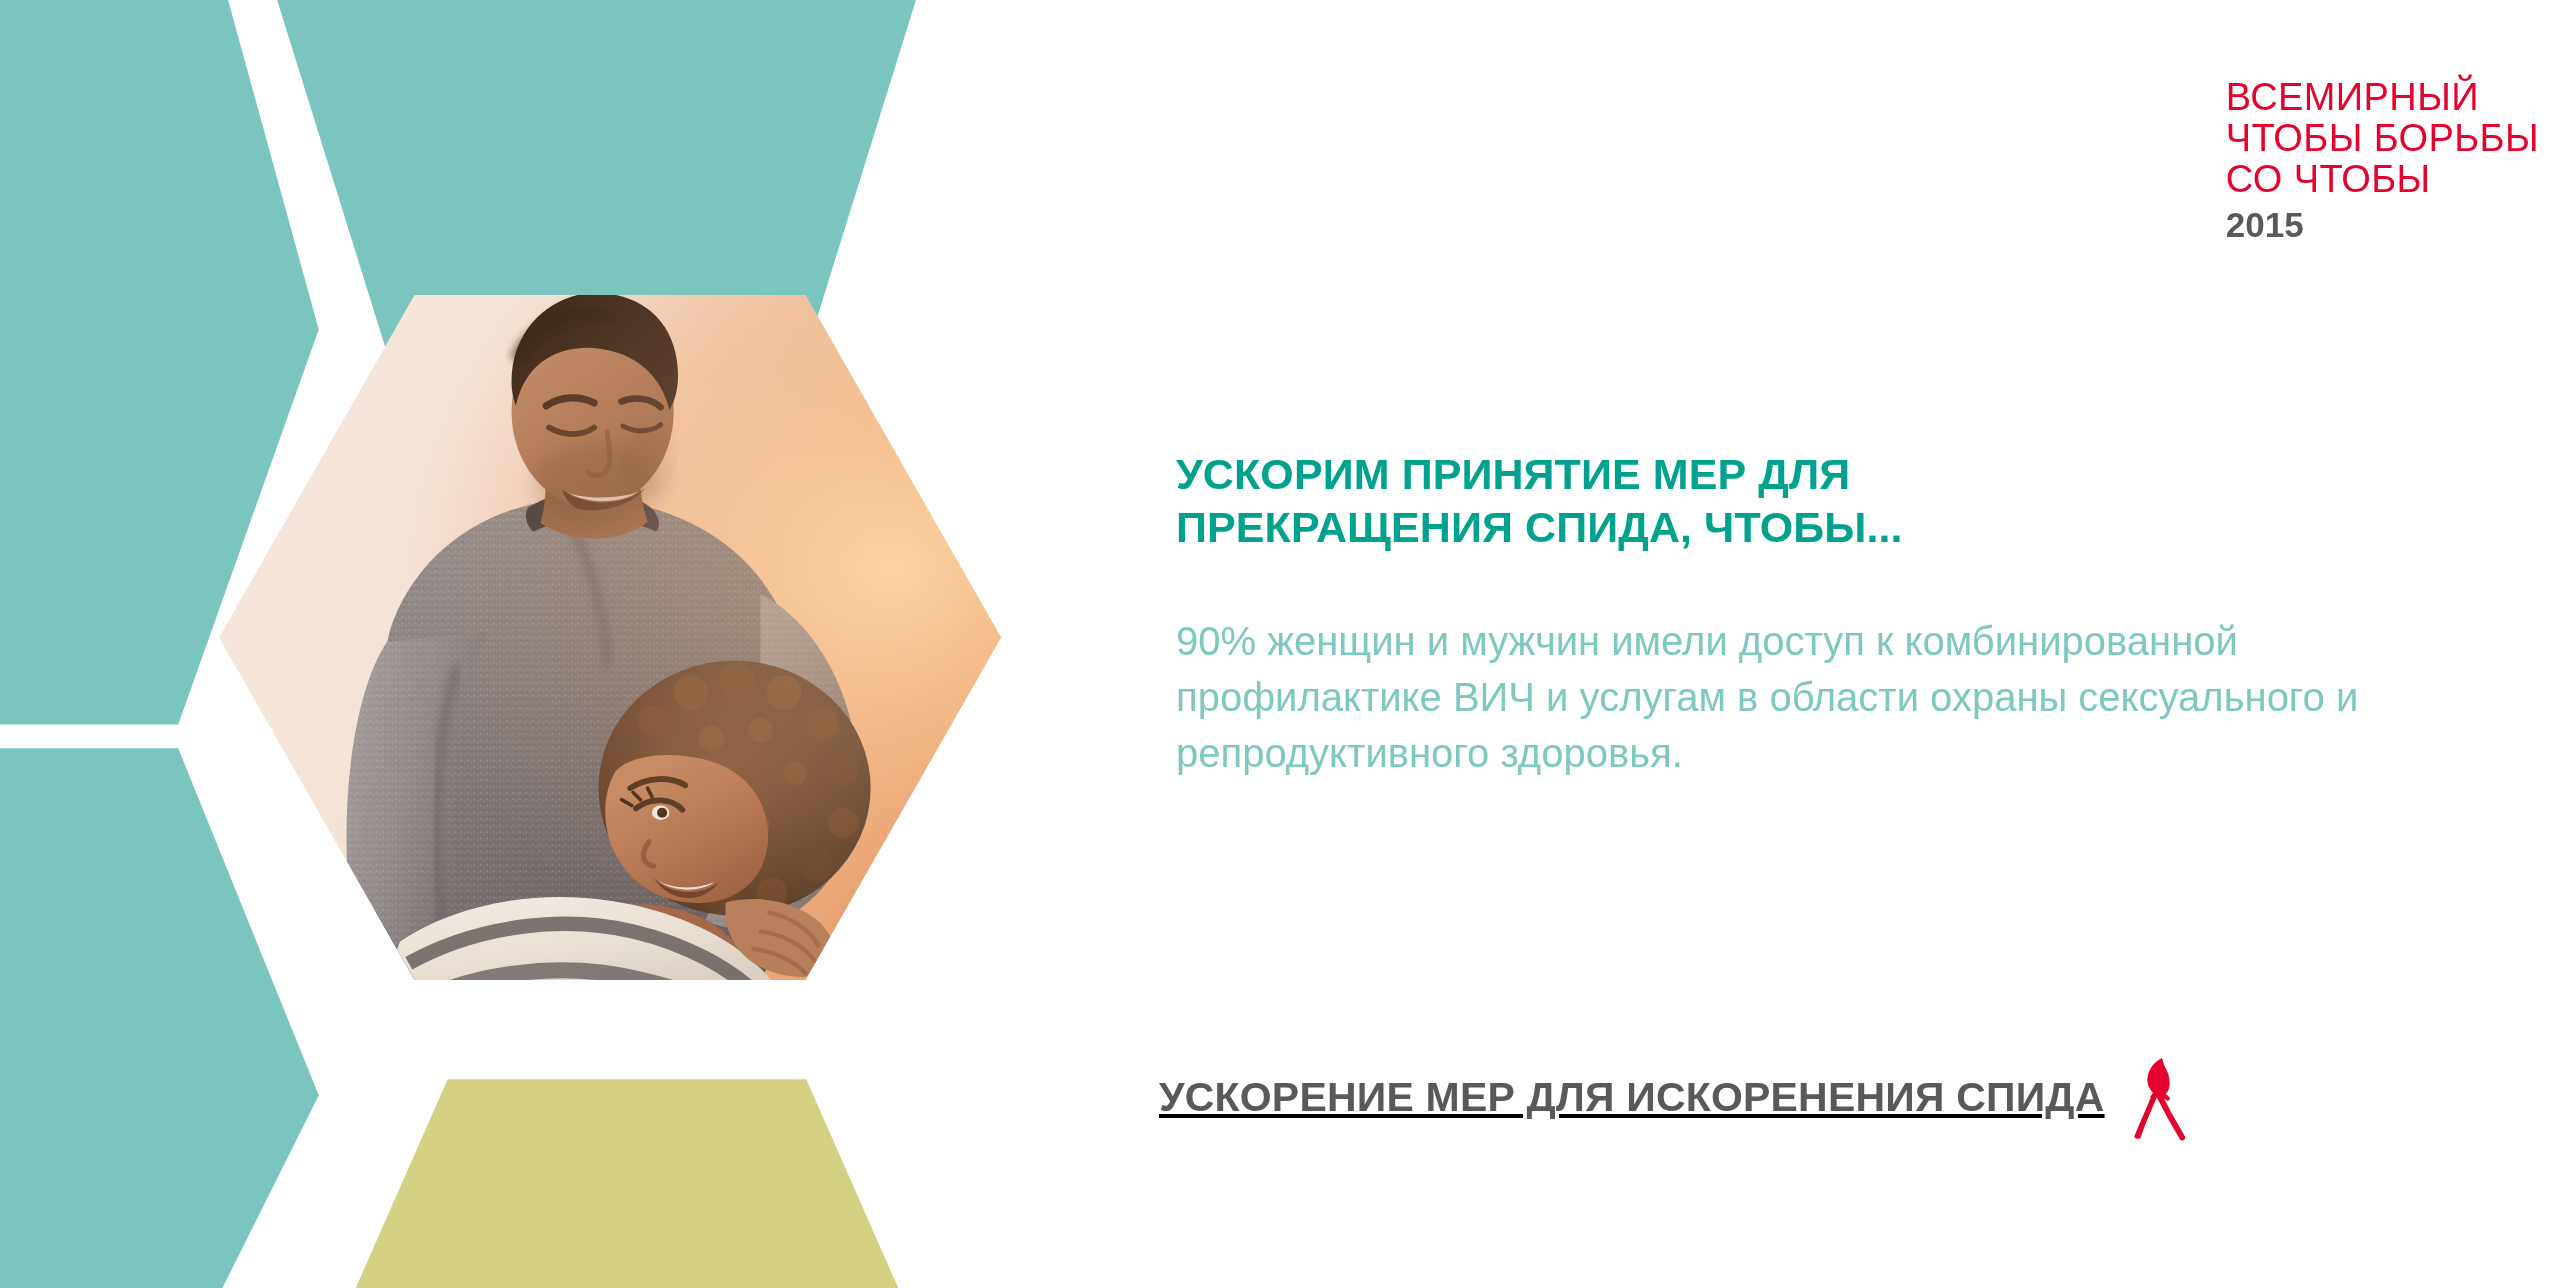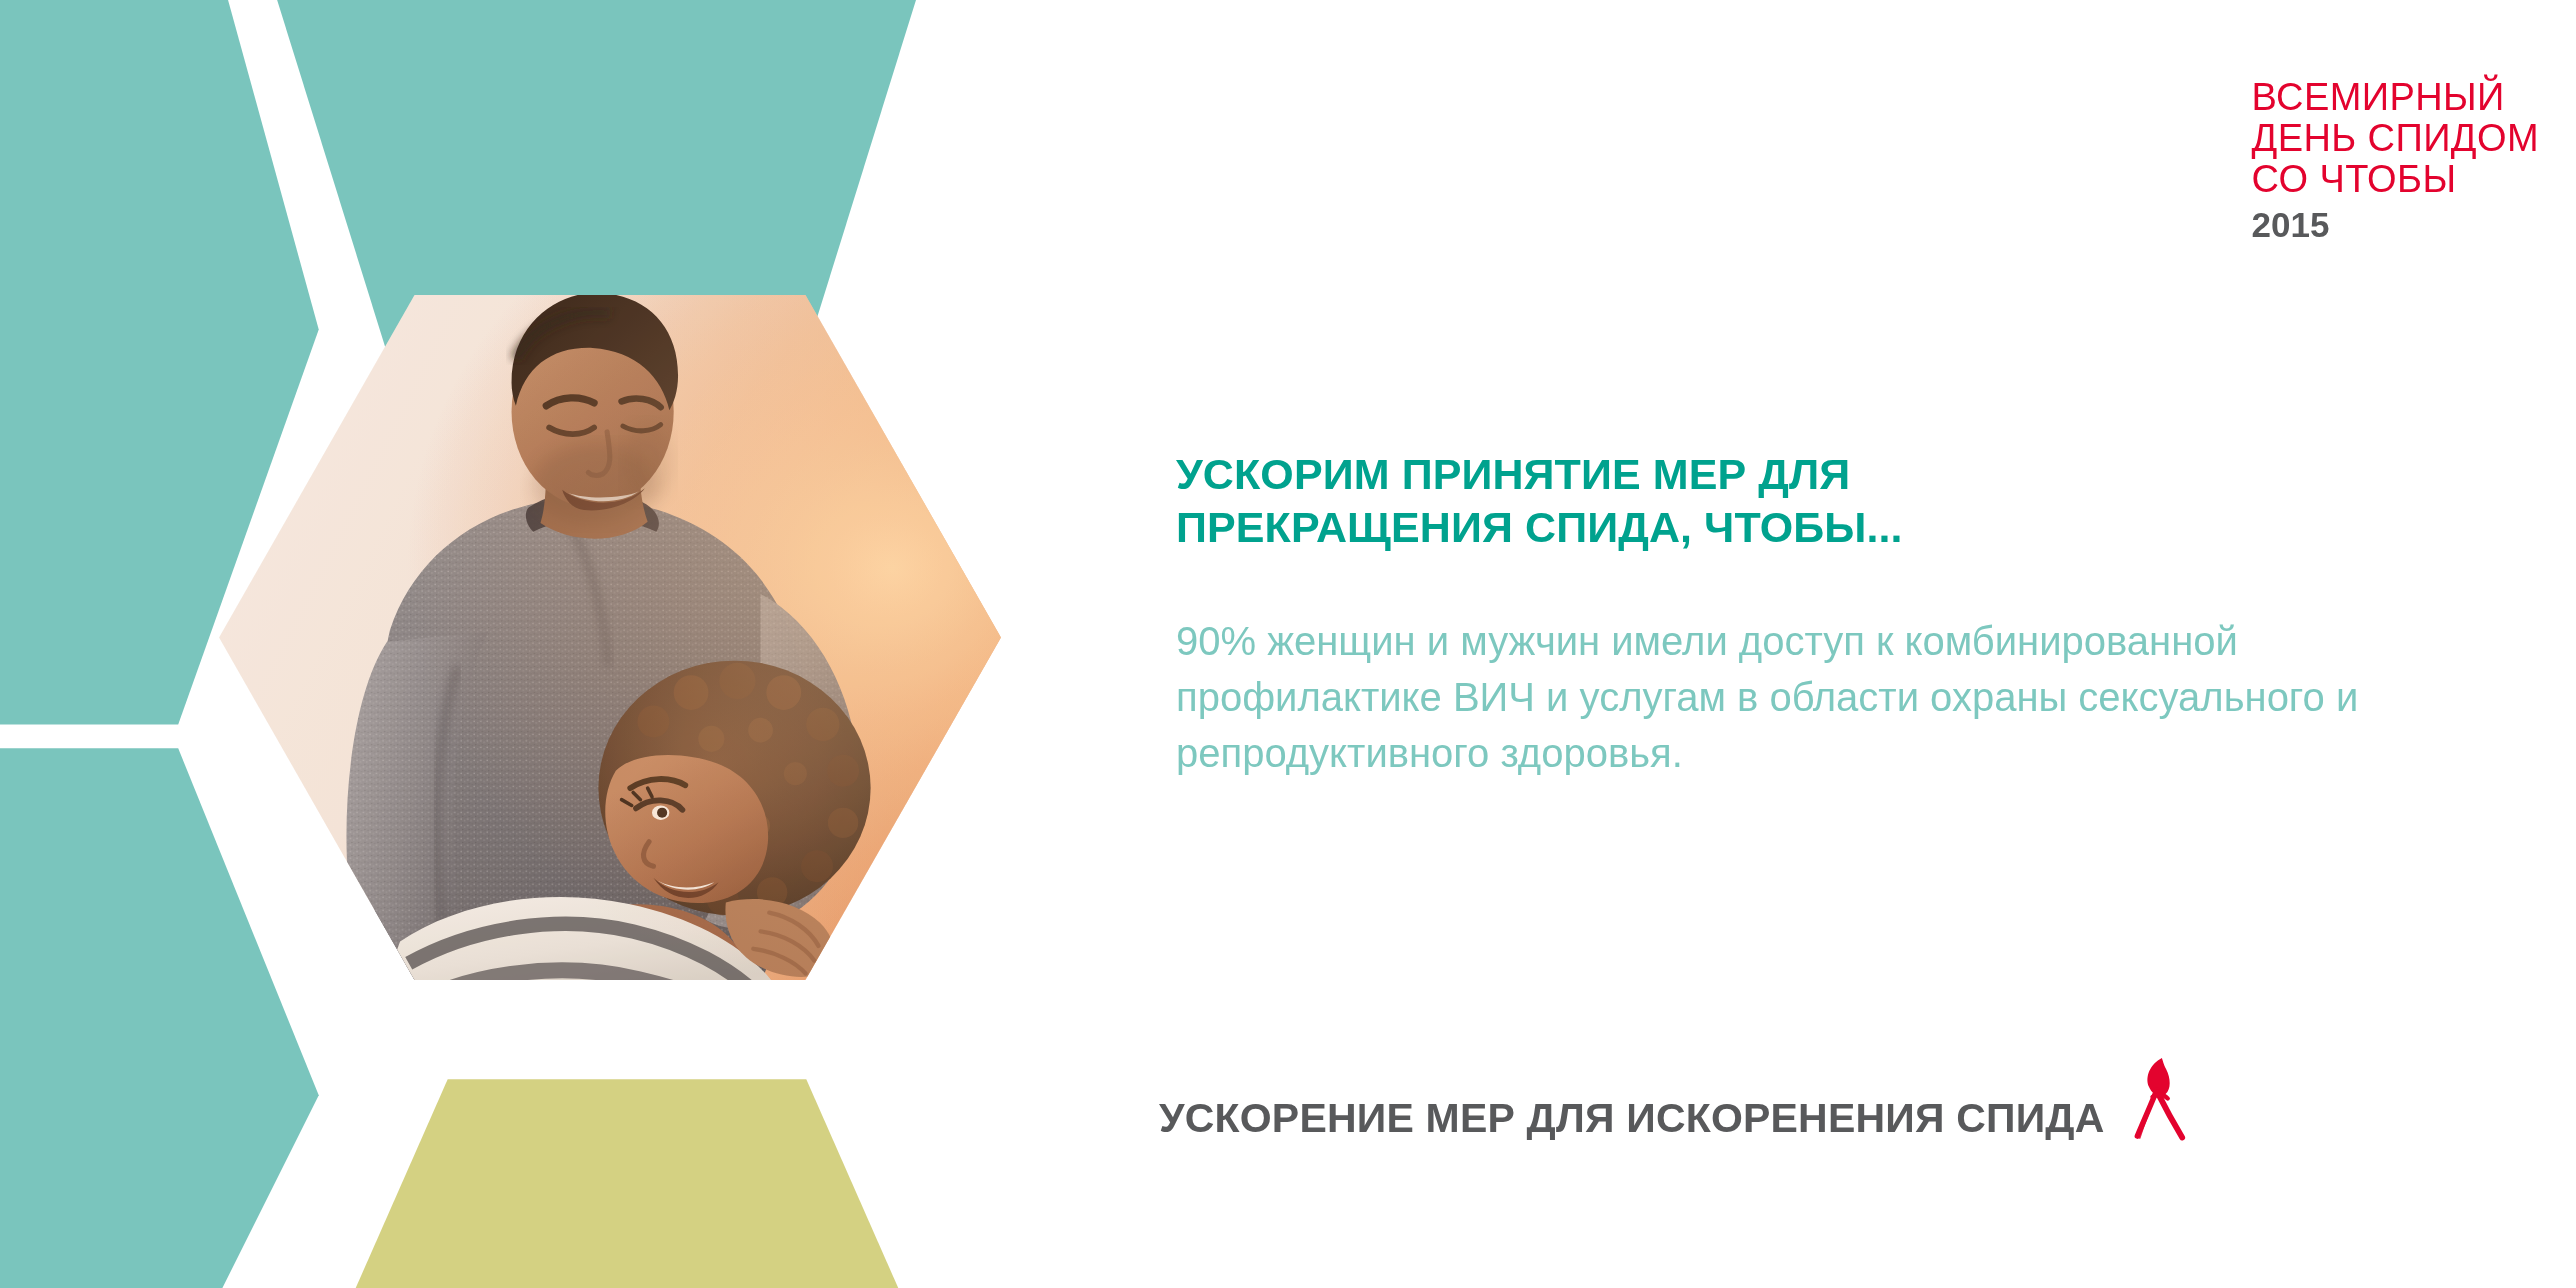--- a/index.html
+++ b/index.html
@@ -102,22 +102,23 @@
     margin: 59px 0 0 0;
     max-width: 1195px;
   }
 
   
   #tagline-row {
     position: absolute;
     left: 1159px;
     top: 1052px;
     display: flex;
-    align-items: flex-end;
+    align-items: center;
     gap: 28px;
+    text-decoration: underline;
   }
   #tagline {
     font-family: "Liberation Sans", sans-serif;
     font-weight: 700;
     font-size: 41px;
     letter-spacing: 0.2px;
     color: #58595B;
     white-space: nowrap;
     margin: 0;
   }
@@ -378,21 +379,21 @@
         </g>
 
         <rect x="0" y="0" width="1080" height="960" fill="url(#sunGlow)" opacity="0.42"></rect>
         <rect x="0" y="0" width="1080" height="960" fill="#E9A274" opacity="0.10"></rect>
       </g>
     </svg>
   </div>
 
   <div id="logo-block">
     <span class="logo-line">ВСЕМИРНЫЙ</span>
-    <span class="logo-line">ДЕНЬ СПИДОМ</span>
+    <span class="logo-line">ЧТОБЫ БОРЬБЫ</span>
     <span class="logo-line">СО ЧТОБЫ</span>
     <span class="logo-year">2015</span>
   </div>
 
   <div id="content">
     <h1 id="headline">УСКОРИМ ПРИНЯТИЕ МЕР ДЛЯ ПРЕКРАЩЕНИЯ СПИДА, ЧТОБЫ...</h1>
     <p id="body-copy">90% женщин и мужчин имели доступ к комбинированной профилактике ВИЧ и услугам в области охраны сексуального и репродуктивного здоровья.</p>
   </div>
 
   <div id="tagline-row">

